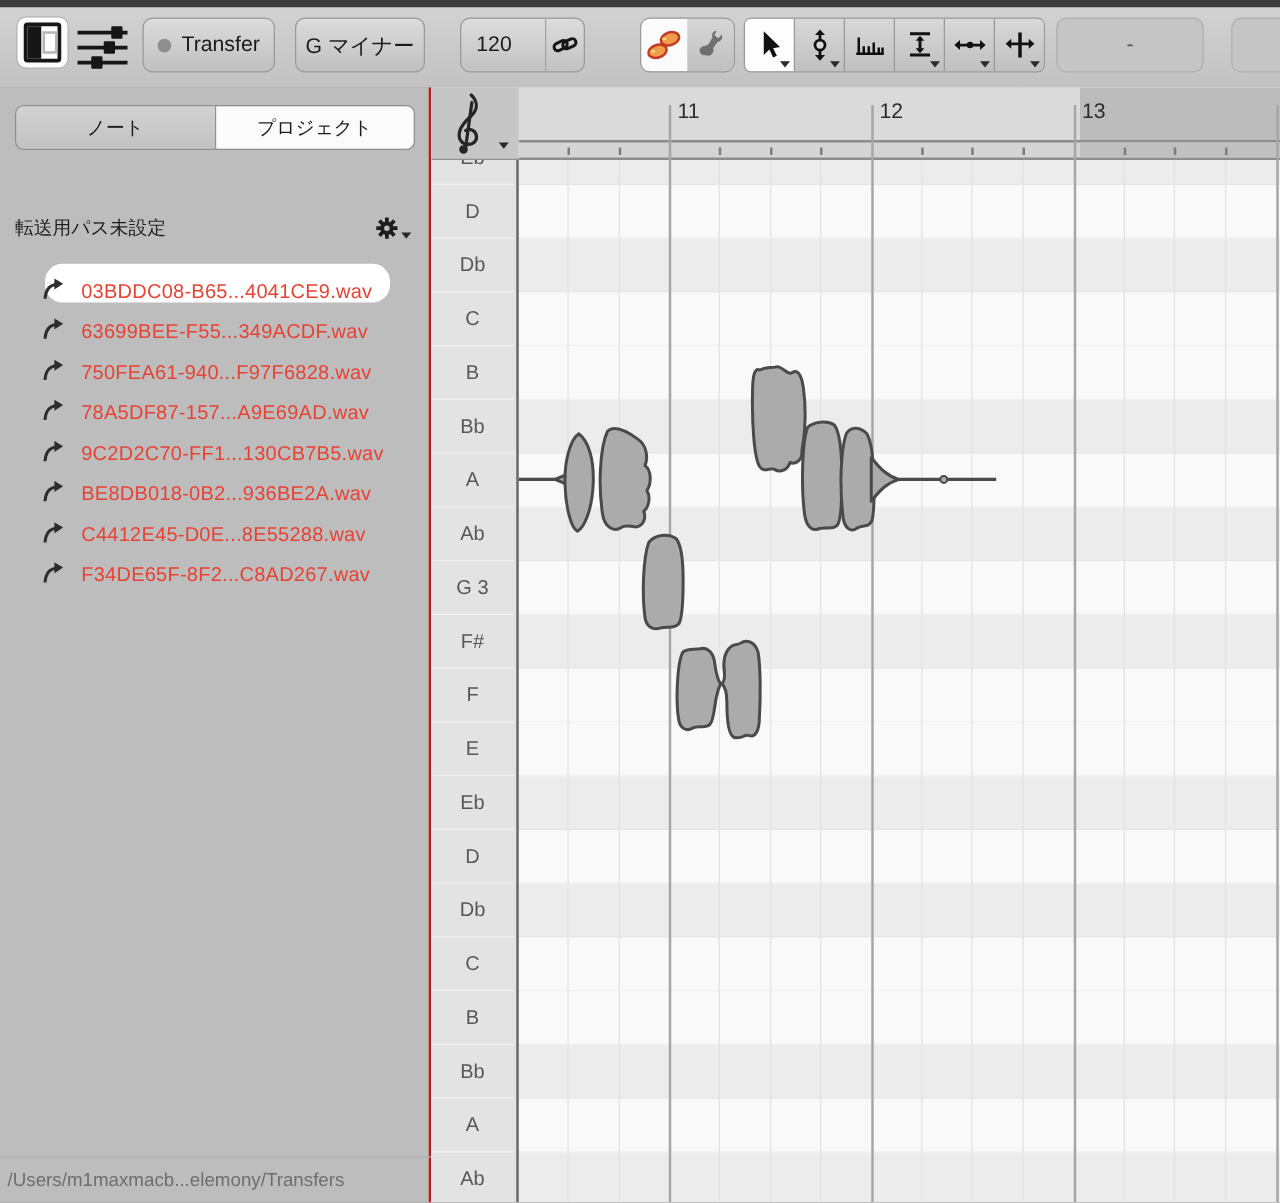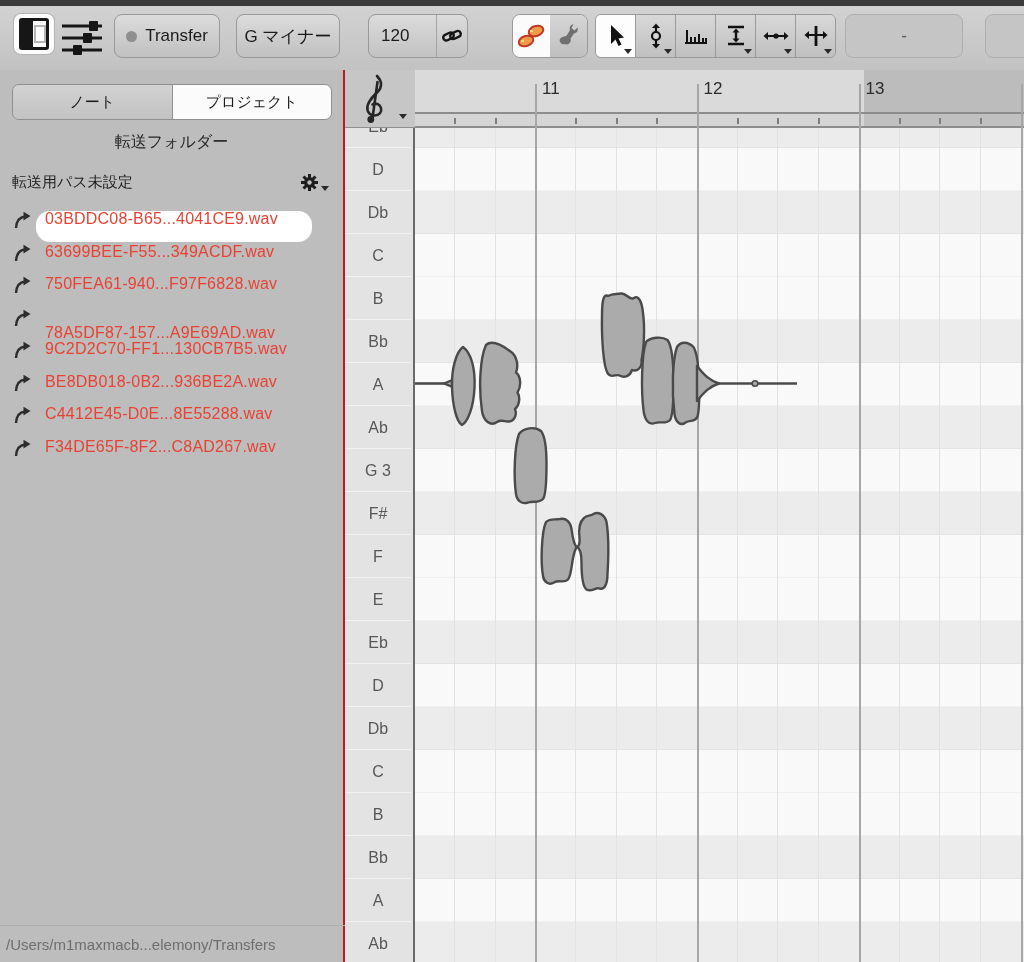--- a/index.html
+++ b/index.html
@@ -54,21 +54,21 @@
   .tab{flex:1;display:flex;align-items:center;justify-content:center;font-size:15px;color:#1c1c1c;
         background:linear-gradient(#d2d2d2,#c2c2c2);border-right:1px solid #8f8f8f;}
   .tab:last-child{border-right:none;}
   .tab.sel{background:#fbfbfb;}
   #folder-heading{position:absolute;left:0;top:62px;width:100%;text-align:center;font-size:16px;color:#262626;}
   #status-row{position:absolute;left:12px;right:14px;top:101px;height:22px;display:flex;align-items:center;}
   #status-text{flex:1;font-size:15px;color:#1e1e1e;}
   #gear-wrap{display:flex;align-items:flex-end;gap:2px;}
   #gear-dd{width:0;height:0;border-left:4px solid transparent;border-right:4px solid transparent;border-top:5px solid #2a2a2a;margin-bottom:1px;}
   #file-list{position:absolute;left:0;top:140px;width:345px;}
-  .file-row{position:relative;height:32.5px;display:flex;align-items:flex-start;}
+  .file-row{position:relative;height:32.5px;display:flex;align-items:flex-end;padding-left:20px;}
   .file-row .hl{position:absolute;left:36px;right:33px;top:1px;bottom:1px;background:#fff;border-radius:14px;}
   .file-ico{position:relative;margin-left:12px;width:22px;height:22px;flex:none;}
   .file-name{position:relative;margin-left:11px;font-size:16px;letter-spacing:.2px;}
   #footer-path{position:absolute;left:0;bottom:0;width:345px;height:37px;line-height:37px;
         border-top:1px solid #adadad;font-size:15px;color:#6e6e6e;padding-left:6px;box-sizing:border-box;
         white-space:nowrap;overflow:hidden;}
   
   #editor{position:absolute;left:345px;top:70px;width:679px;height:892px;background:#f9f9f9;overflow:hidden;}
   #clef-cell{position:absolute;left:0;top:0;width:70px;height:58px;background:#c6c6c6;
         border-bottom:1px solid #909090;box-sizing:border-box;}
@@ -219,21 +219,20 @@
     <div id="tfield-2" class="tfield">
       <span></span>
     </div>
   </div>
 
   <div id="sidebar">
     <div id="tabs">
         <div class="tab">ノート</div>
         <div class="tab sel">プロジェクト</div>
       </div>
-    <div id="folder-heading">転送フォルダー</div>
     <div id="status-row">
       <span id="status-text">転送用パス未設定</span>
       <span id="gear-wrap">
         <svg width="19" height="19" viewBox="0 0 19 19">
           <g stroke="#1e1e1e" stroke-width="3">
               <line x1="9.5" y1="1" x2="9.5" y2="18"></line>
               <line x1="1" y1="9.5" x2="18" y2="9.5"></line>
               <line x1="3.5" y1="3.5" x2="15.5" y2="15.5"></line>
               <line x1="15.5" y1="3.5" x2="3.5" y2="15.5"></line>
             </g>

